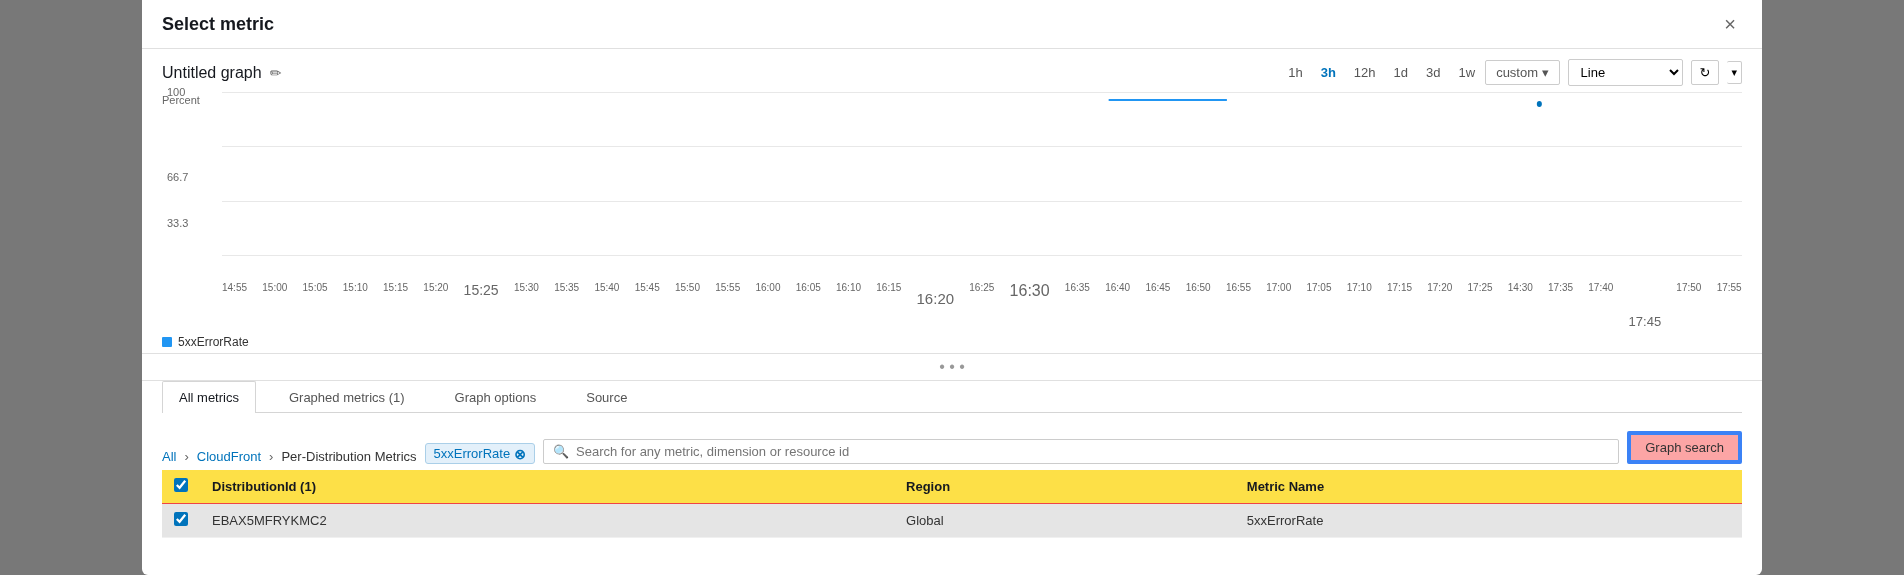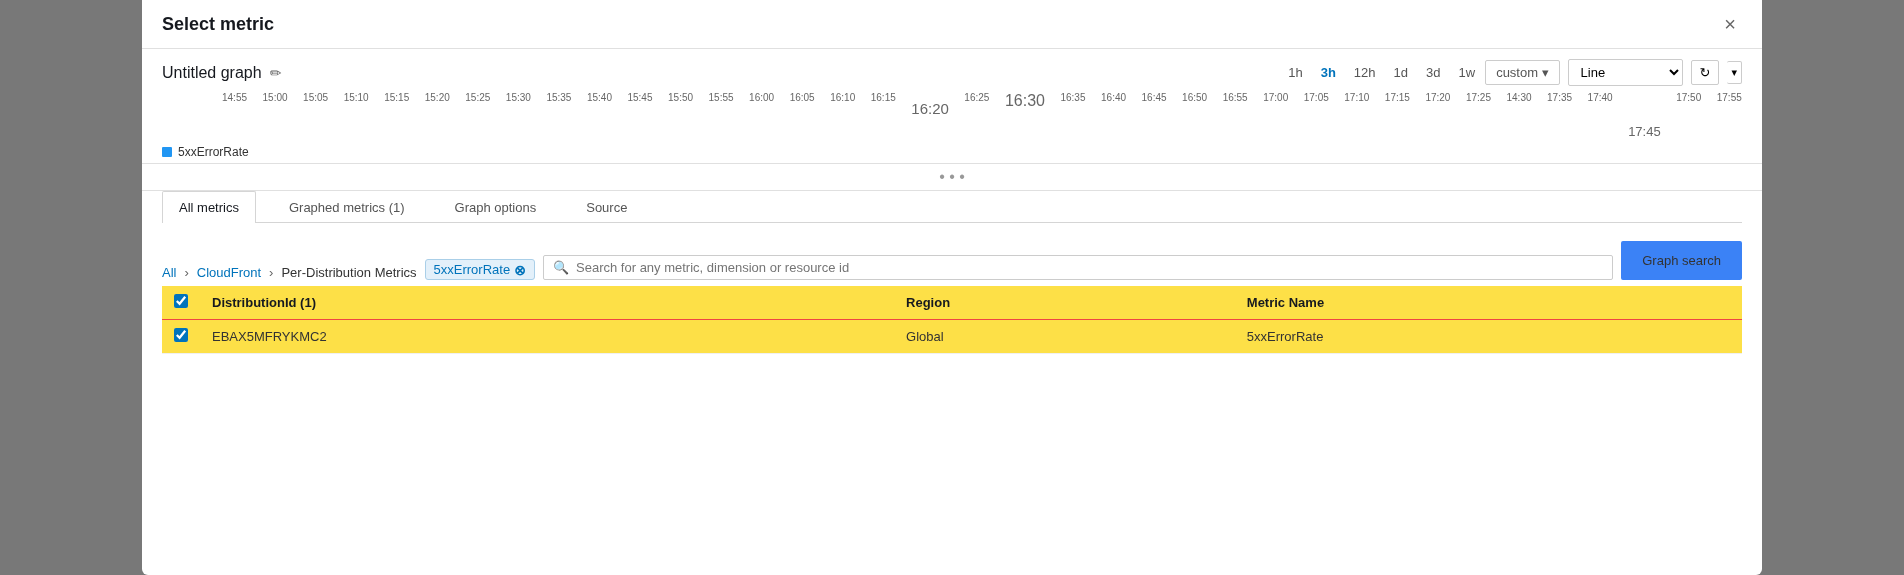--- a/index.html
+++ b/index.html
@@ -173,42 +173,42 @@
     }
 
     .search-icon { color: #888; font-size: 13px; }
 
     .search-input {
       border: none; outline: none; font-size: 13px; flex: 1;
       background: transparent; color: #555;
     }
 
     .graph-search-btn {
-      background: #3b82f6; border: 7px solid #3b82f6; padding: 5px 14px;
+      background: #fca5a5; border: 4px solid #3b82f6; padding: 5px 14px;
       border-radius: 2px; cursor: pointer; font-size: 13px; color: #333;
       white-space: nowrap;
     }
 
     .metrics-table {
       width: 100%; border-collapse: collapse;
     }
 
     .metrics-table th {
       background: #fde047; border-bottom: 1px solid #ef4444;
       padding: 8px 12px; text-align: left; font-size: 13px; font-weight: 600;
       color: #16191f;
     }
 
     .metrics-table td {
       padding: 8px 12px; border-bottom: 1px solid #f0f0f0;
       font-size: 13px; color: #333;
     }
 
     .metrics-table tr.selected-row td {
-      background: #fde047;
+      background: #e5e5e5;
     }
 
     .checkbox-cell {
       width: 30px;
     }
 
     .checkbox {
       width: 14px; height: 14px; cursor: pointer; accent-color: #0073bb;
     }
 
@@ -248,29 +248,50 @@
         <select class="chart-type-select">
           <option>Line</option>
           <option>Stacked area</option>
           <option>Number</option>
         </select>
         <button class="refresh-btn">↻</button>
         <button class="refresh-dropdown">▾</button>
       </div>
     </div>
 
+    <div class="chart-area">
+      <span class="y-axis-title">Percent</span>
+      <div style="position:relative; margin-left:60px; height:165px;">
+
+        <div class="chart-grid-line" style="top:0%"></div>
+        <div class="chart-grid-line" style="top:33%"></div>
+        <div class="chart-grid-line" style="top:66%"></div>
+        <div class="chart-grid-line" style="top:99%"></div>
+
+        <span style="position:absolute;left:-55px;top:-6px;font-size:11px;color:#666;">100</span>
+        <span style="position:absolute;left:-55px;top:48%;font-size:11px;color:#666;">66.7</span>
+        <span style="position:absolute;left:-55px;top:76%;font-size:11px;color:#666;">33.3</span>
+
+        <svg class="chart-line-svg" viewBox="0 0 1800 165" preserveAspectRatio="none">
+
+          <line x1="1050" y1="8" x2="1190" y2="8" stroke="#2196F3" stroke-width="2" fill="none"></line>
+
+          <circle cx="1560" cy="12" r="3" fill="#0073bb"></circle>
+        </svg>
+      </div>
+    </div>
 
     <div style="display:flex; justify-content:space-between; margin: 0 20px 0 80px; padding-bottom:2px;">
       <span style="font-size:10px;color:#666;">14:55</span>
       <span style="font-size:10px;color:#666;">15:00</span>
       <span style="font-size:10px;color:#666;">15:05</span>
       <span style="font-size:10px;color:#666;">15:10</span>
       <span style="font-size:10px;color:#666;">15:15</span>
       <span style="font-size:10px;color:#666;">15:20</span>
-      <span style="font-size:10px;color:#666;">15:25</span>
+      <span style="font-size:14px;color:#666;">15:25</span>
       <span style="font-size:10px;color:#666;">15:30</span>
       <span style="font-size:10px;color:#666;">15:35</span>
       <span style="font-size:10px;color:#666;">15:40</span>
       <span style="font-size:10px;color:#666;">15:45</span>
       <span style="font-size:10px;color:#666;">15:50</span>
       <span style="font-size:10px;color:#666;">15:55</span>
       <span style="font-size:10px;color:#666;">16:00</span>
       <span style="font-size:10px;color:#666;">16:05</span>
       <span style="font-size:10px;color:#666;">16:10</span>
       <span style="font-size:10px;color:#666;">16:15</span>

